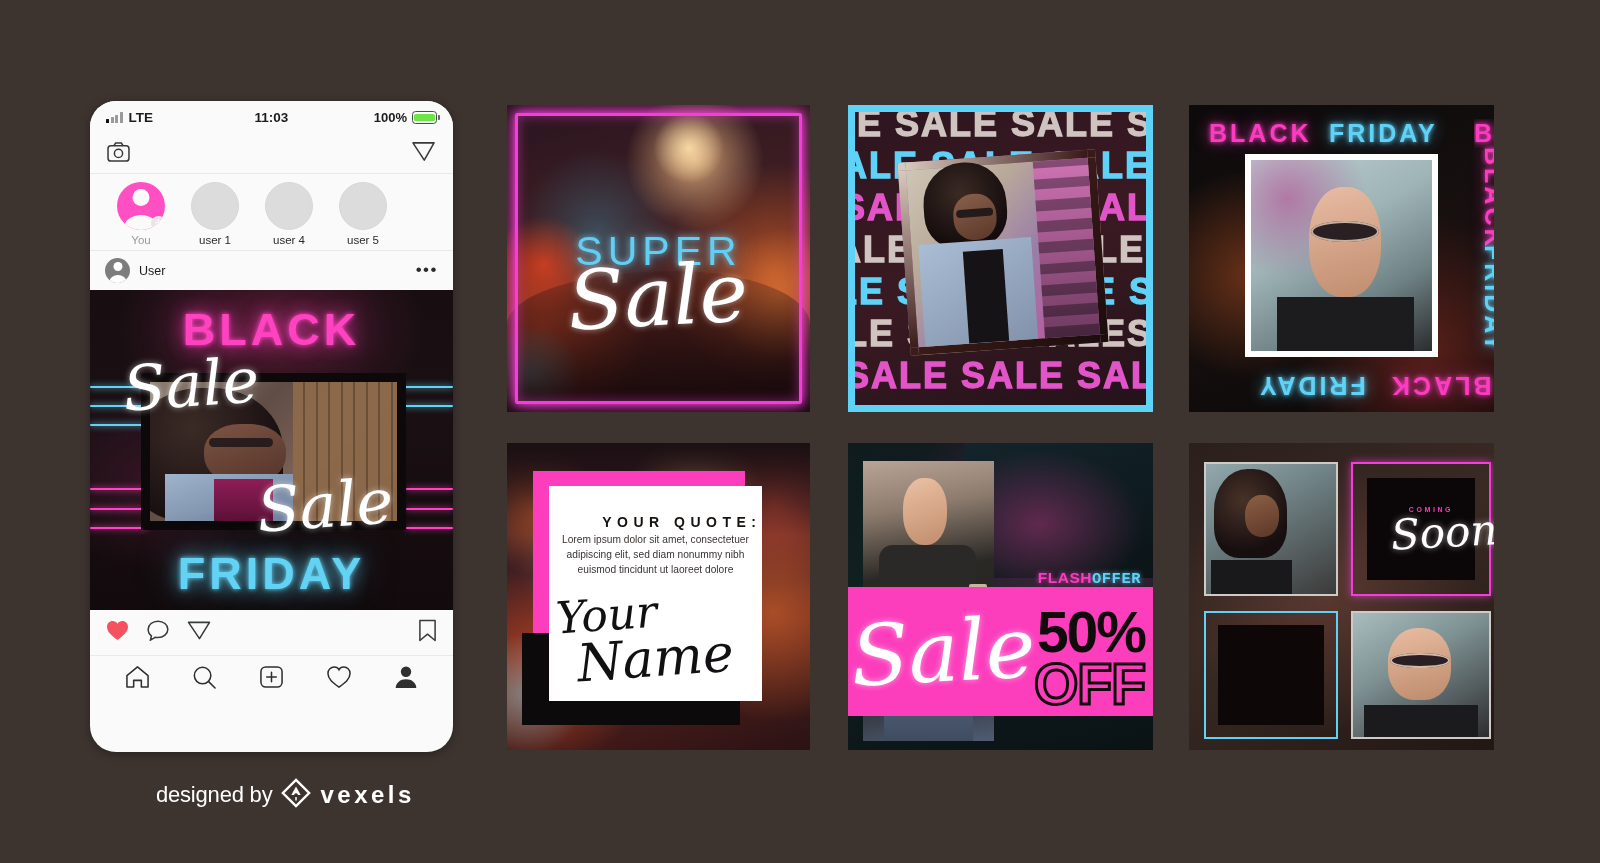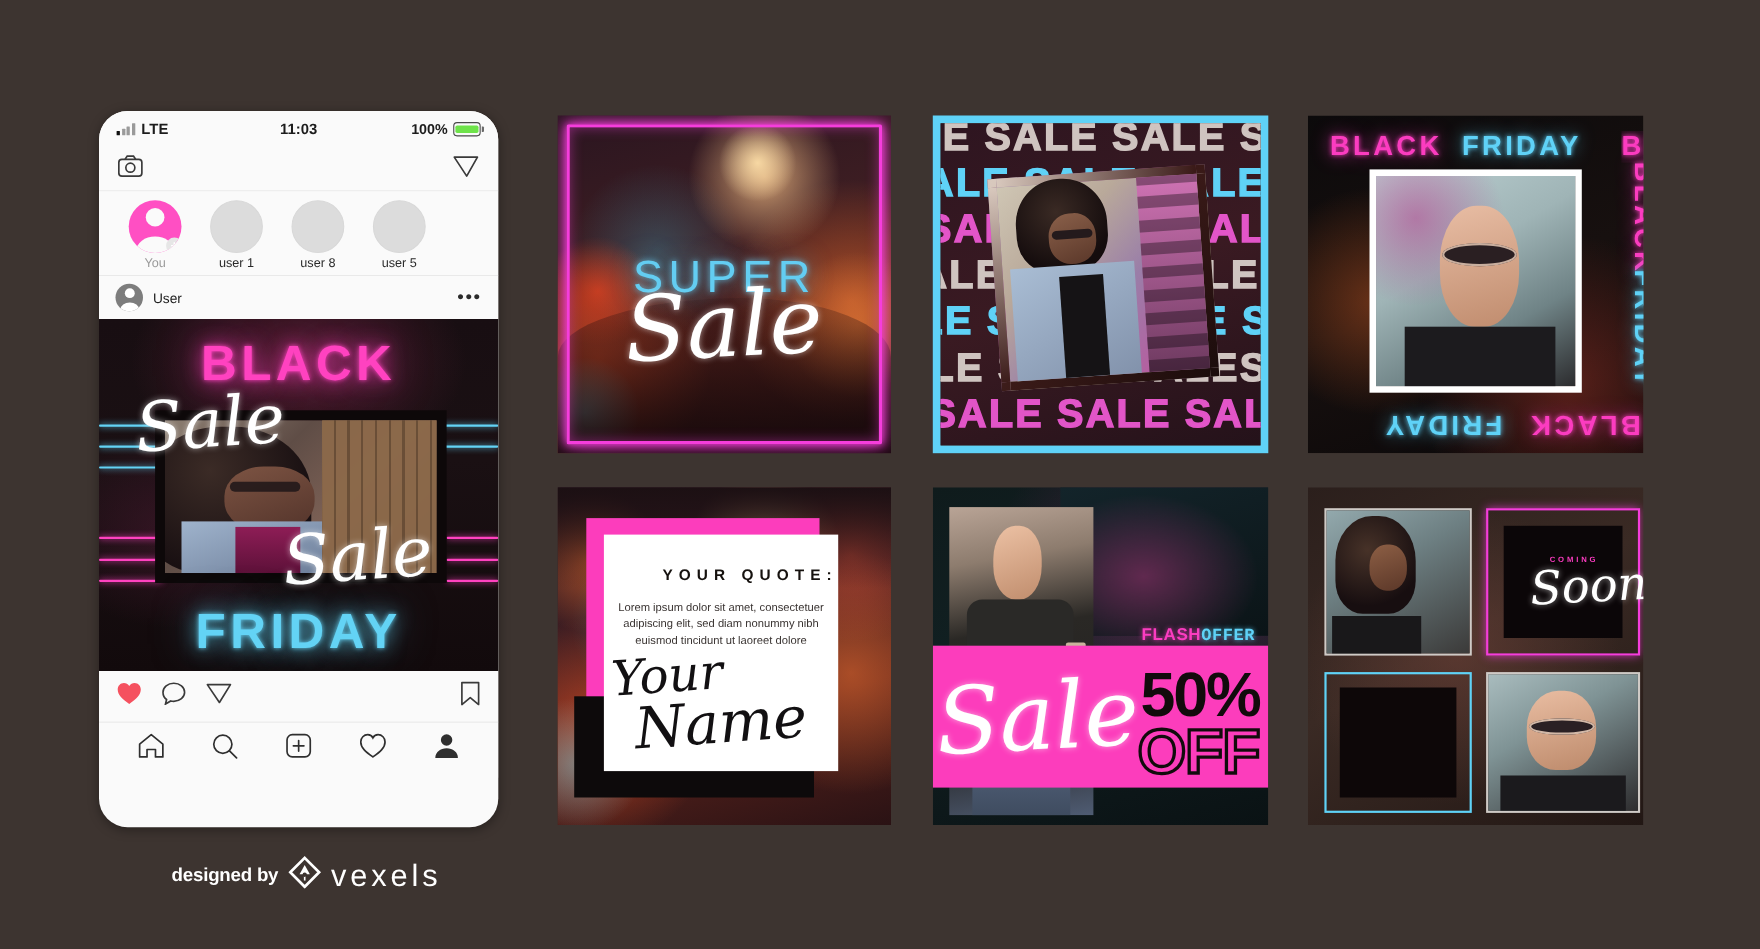--- a/index.html
+++ b/index.html
@@ -155,21 +155,21 @@
   .bf-pink{color:#fb3cc0;text-shadow:0 0 5px #fb3cc0,0 0 16px rgba(251,60,192,.7);}
   .bf-cyan{color:#5fd2f7;text-shadow:0 0 5px #5fd2f7,0 0 16px rgba(95,210,247,.7);}
   .bf-photo{position:absolute;left:18.5%;top:16%;width:63%;height:66%;border:6px solid #fff;
     background:linear-gradient(150deg,#c9b4b8 0%,#9c7f84 25%,#8fa3a6 55%,#4a4043 80%,#22191c 100%);}
 
   
   .quote-card{position:absolute;left:14%;top:14%;width:70%;height:70%;background:#fff;}
   .quote-pink{position:absolute;left:8.5%;top:9%;width:70%;height:70%;background:#fc3dbc;}
   .quote-black{position:absolute;left:5%;top:62%;width:72%;height:30%;background:#0d0a0b;}
   .q-title{font-size:14px;font-weight:bold;letter-spacing:5.5px;color:#16120f;text-align:right;}
-  .q-body{font-size:10.2px;line-height:1.45;color:#3a3432;text-align:center;padding:0 12px;margin-top:16px;}
+  .q-body{font-size:10.2px;line-height:1.45;color:#3a3432;text-align:center;padding:0 12px;margin-top:3px;}
 
   
   .fo-bg{position:absolute;inset:0;background:
     radial-gradient(ellipse at 72% 30%, rgba(120,40,95,.55), transparent 55%),
     linear-gradient(165deg,#0f1b1c 0%,#112022 45%,#0a1214 100%);}
   .fo-photo{position:absolute;left:5%;top:6%;width:43%;height:91%;
     background:linear-gradient(170deg,#b9a496 0%,#8d7c6e 18%,#2a2825 40%,#232221 72%,#4f5c73 100%);}
   .fo-pinkband{position:absolute;left:0;right:0;top:47%;height:42%;background:#fc3dbc;}
   .flash{position:absolute;font-size:15.5px;font-weight:bold;letter-spacing:.5px;}
   .pct{font-size:57px;font-weight:bold;color:#120b0c;line-height:.92;letter-spacing:-2px;}
@@ -177,22 +177,22 @@
 
   
   .cl-bg{position:absolute;inset:0;background:
     radial-gradient(ellipse at 45% 50%, rgba(120,70,60,.5), transparent 62%),
     linear-gradient(150deg,#2b1f1c 0%,#3a2a24 45%,#221714 100%);}
   .cl-cell{position:absolute;border:2px solid;}
   .cs-title{font-size:7px;font-weight:bold;letter-spacing:2.6px;color:#fb3cc0;}
 
   
   #footer{position:absolute;left:156px;top:778px;display:flex;align-items:center;gap:9px;}
-  #footer .dby{font-size:17px;font-weight:bold;color:#fff;letter-spacing:-.2px;}
-  #footer .vx{font-size:28px;font-weight:normal;color:#fff;letter-spacing:3.5px;}
+  #footer .dby{font-size:22px;font-weight:normal;color:#fff;letter-spacing:-.2px;}
+  #footer .vx{font-size:24px;font-weight:bold;color:#fff;letter-spacing:3.5px;}
 </style>
 </head>
 <body>
 
 <div id="stage">
 
   <div id="phone">
 
     <div class="ph-status">
       <span class="sig">
@@ -232,21 +232,21 @@
             <span class="plusbadge">+</span>
           </div>
         <div class="lbl">You</div>
       </div>
       <div class="story">
         <div class="ring"></div>
         <div class="lbl">user 1</div>
       </div>
       <div class="story">
         <div class="ring"></div>
-        <div class="lbl">user 8</div>
+        <div class="lbl">user 4</div>
       </div>
       <div class="story">
         <div class="ring"></div>
         <div class="lbl">user 5</div>
       </div>
     </div>
 
     <div class="ph-posthead">
       <span class="ava"></span>
       <span class="uname">User</span>

